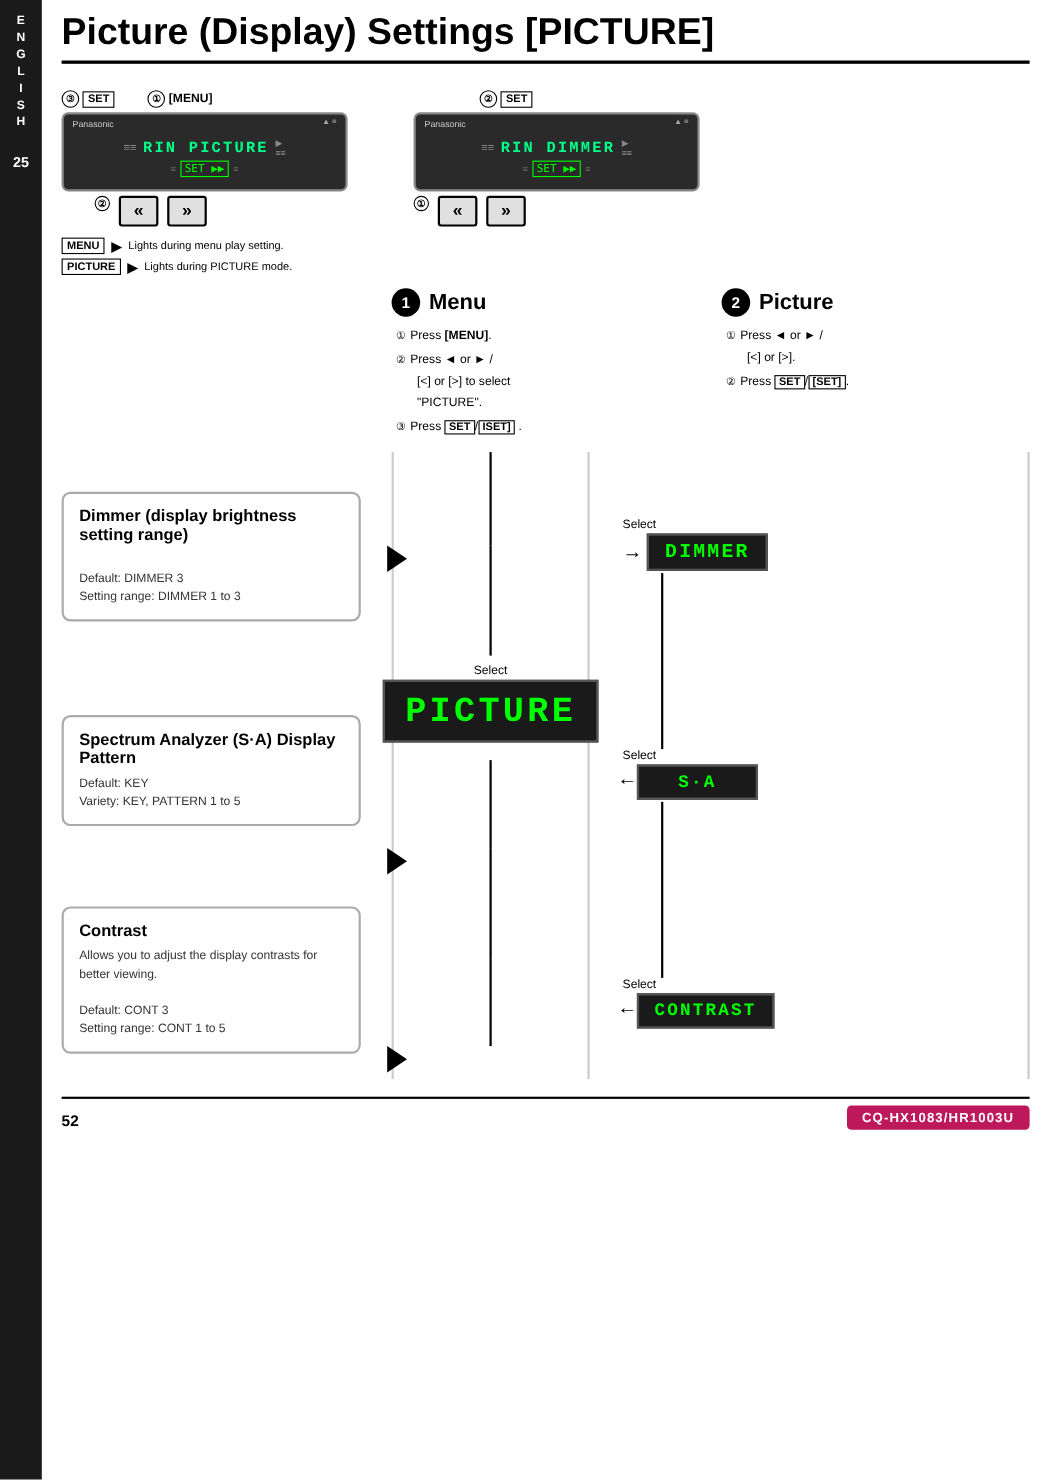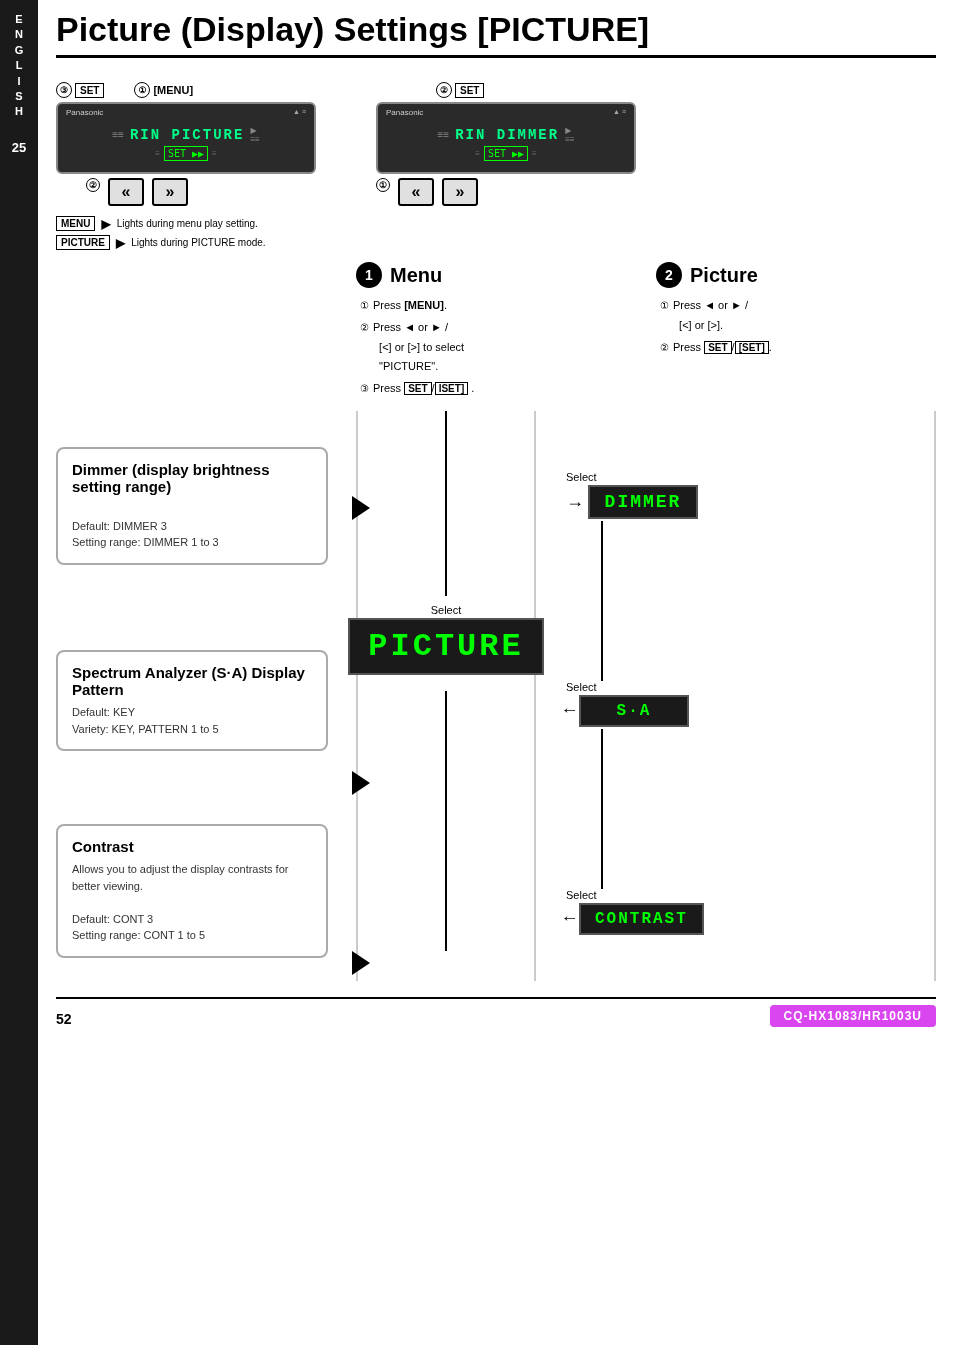--- a/index.html
+++ b/index.html
@@ -243,21 +243,21 @@
       justify-content: space-between;
       border-top: 2px solid #000;
       padding-top: 6px;
       margin-top: 16px;
     }
     .page-num {
       font-size: 14px;
       font-weight: bold;
     }
     .model-box {
-      background: #d946ef;
+      background: #be185d;
       color: #fff;
       font-size: 12px;
       font-weight: bold;
       padding: 4px 14px;
       border-radius: 4px;
       letter-spacing: 1px;
     }
 
     
     .arrow-right-triangle {

